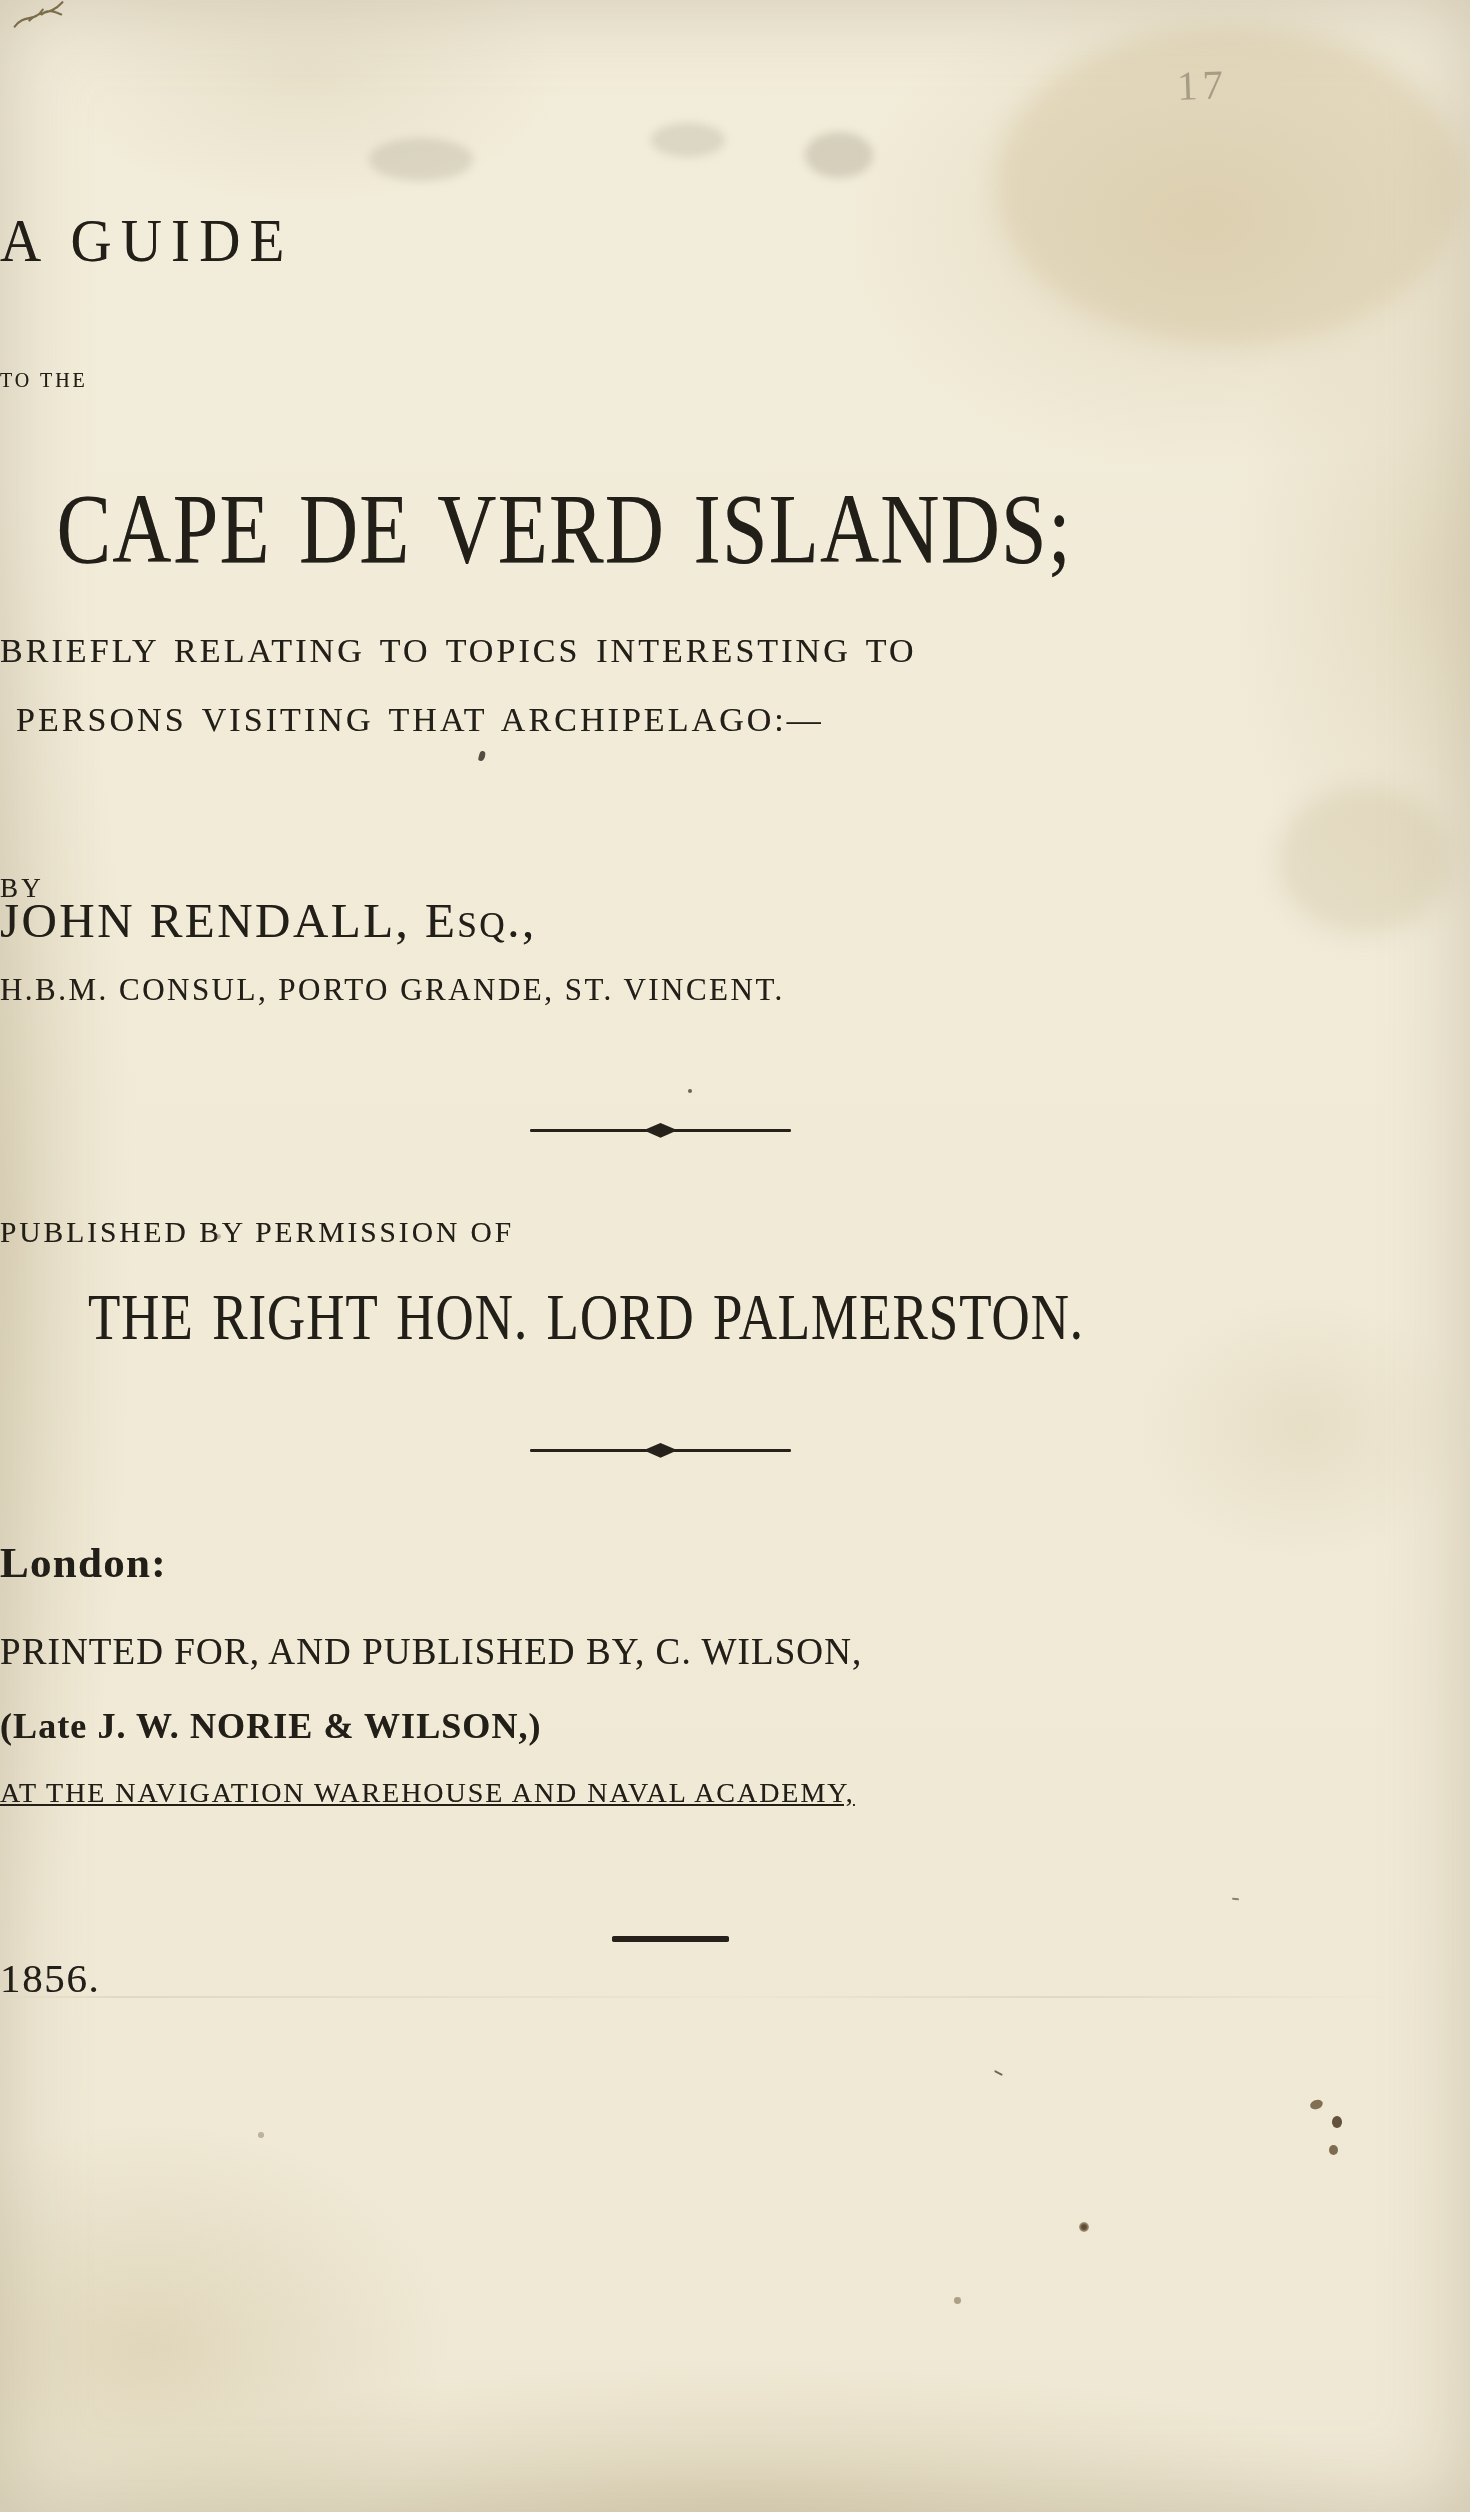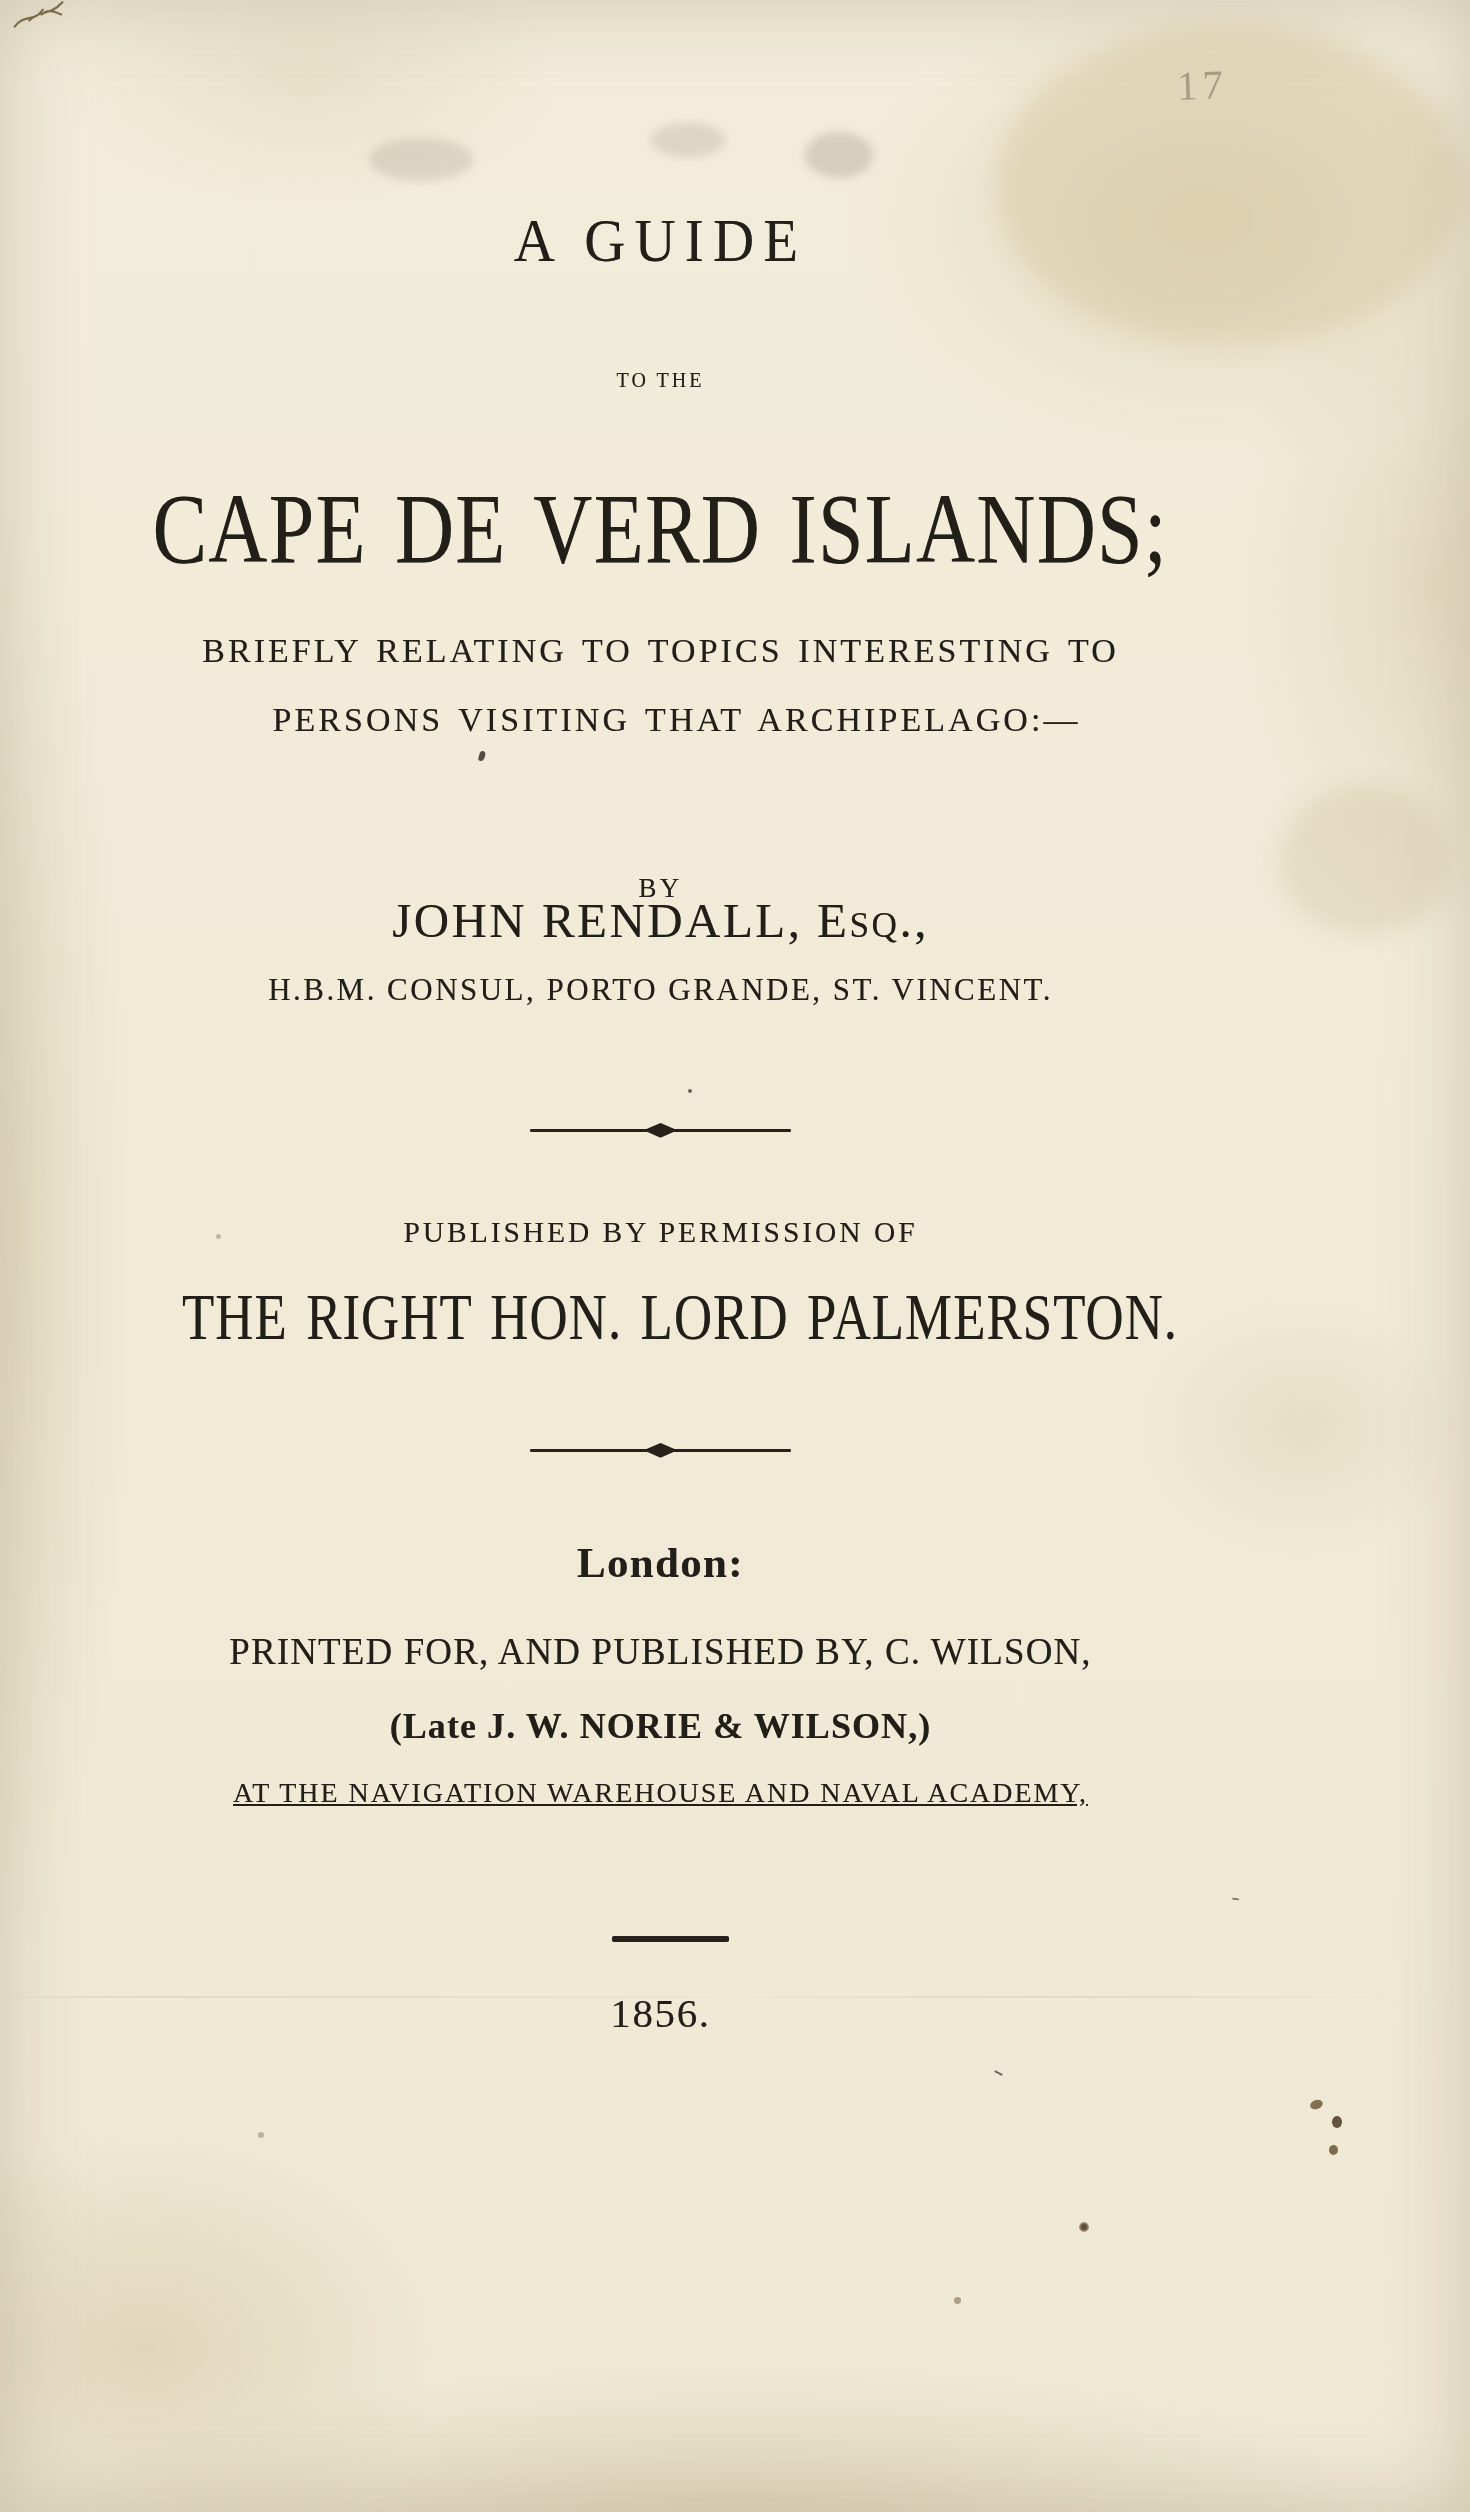--- a/index.html
+++ b/index.html
@@ -22,21 +22,20 @@
       radial-gradient(ellipse 922px 197px at 737px 2501px, rgba(198,185,148,.38), transparent 70%),
       radial-gradient(ellipse 172px 1045px at 12.3px 1229px, rgba(205,192,156,.32), transparent 70%),
       radial-gradient(ellipse 369px 184px at 307px 74px, rgba(206,194,160,.28), transparent 70%),
       linear-gradient(#f2ecda, #efe8d4);
     box-shadow: inset 0 0 86px rgba(150,138,105,.38);
   }
   .line {
     position: absolute;
     left: 0;
     width: 1321px;
-    text-align: center;
     white-space: nowrap;
     text-shadow: 0 0 0.6px rgba(32,28,22,.45);
   }
   .tx { display: inline-block; }
   .kicker      { top: 208px;  font-size: 57px;  letter-spacing: .16em; }
   .kicker .tx  { transform: scaleY(1.06); }
   .tothe       { top: 369px;  font-size: 20px;  letter-spacing: .15em; }
   .maintitle   { top: 476px;  font-size: 91px; word-spacing: .08em; letter-spacing: .015em; }
   .maintitle .tx { transform: scale(.9, 1.1); }
   .sub1        { top: 632px; font-size: 34px;  letter-spacing: .09em; word-spacing: .12em; }
@@ -46,21 +45,21 @@
   .authorname .smallcap { font-size: .72em; }
   .consul      { top: 972px; font-size: 31px;  letter-spacing: .08em; }
   .published   { top: 1216px; font-size: 29.5px;  letter-spacing: .10em; }
   .palmerston  { top: 1283px; font-size: 60px;  letter-spacing: .02em; word-spacing: .08em; padding-left: 20px; }
   .palmerston .tx { transform: scale(.88, 1.08); }
   .londonline  { top: 1538px; font-size: 43px;  font-weight: 700; letter-spacing: .03em; }
   .printedline { top: 1630px; font-size: 37px;  letter-spacing: .03em; }
   .lateline    { top: 1705px; font-size: 36px;  font-weight: 700; letter-spacing: .03em; }
   .navline     { top: 1777px; font-size: 28px;  letter-spacing: .07em; text-decoration: underline; }
   .streetline  { top: 1835px; font-size: 36px;  letter-spacing: .05em; }
-  .yearline    { top: 1954px; font-size: 41px;  letter-spacing: .04em; margin-top: 35px; }
+  .yearline    { top: 1954px; font-size: 41px;  letter-spacing: .04em; }
 
   .diamond-rule {
     position: absolute;
     left: 0;
     width: 1321px;
     display: flex;
     align-items: center;
     justify-content: center;
   }
   .rule1 { top: 1123px; }

